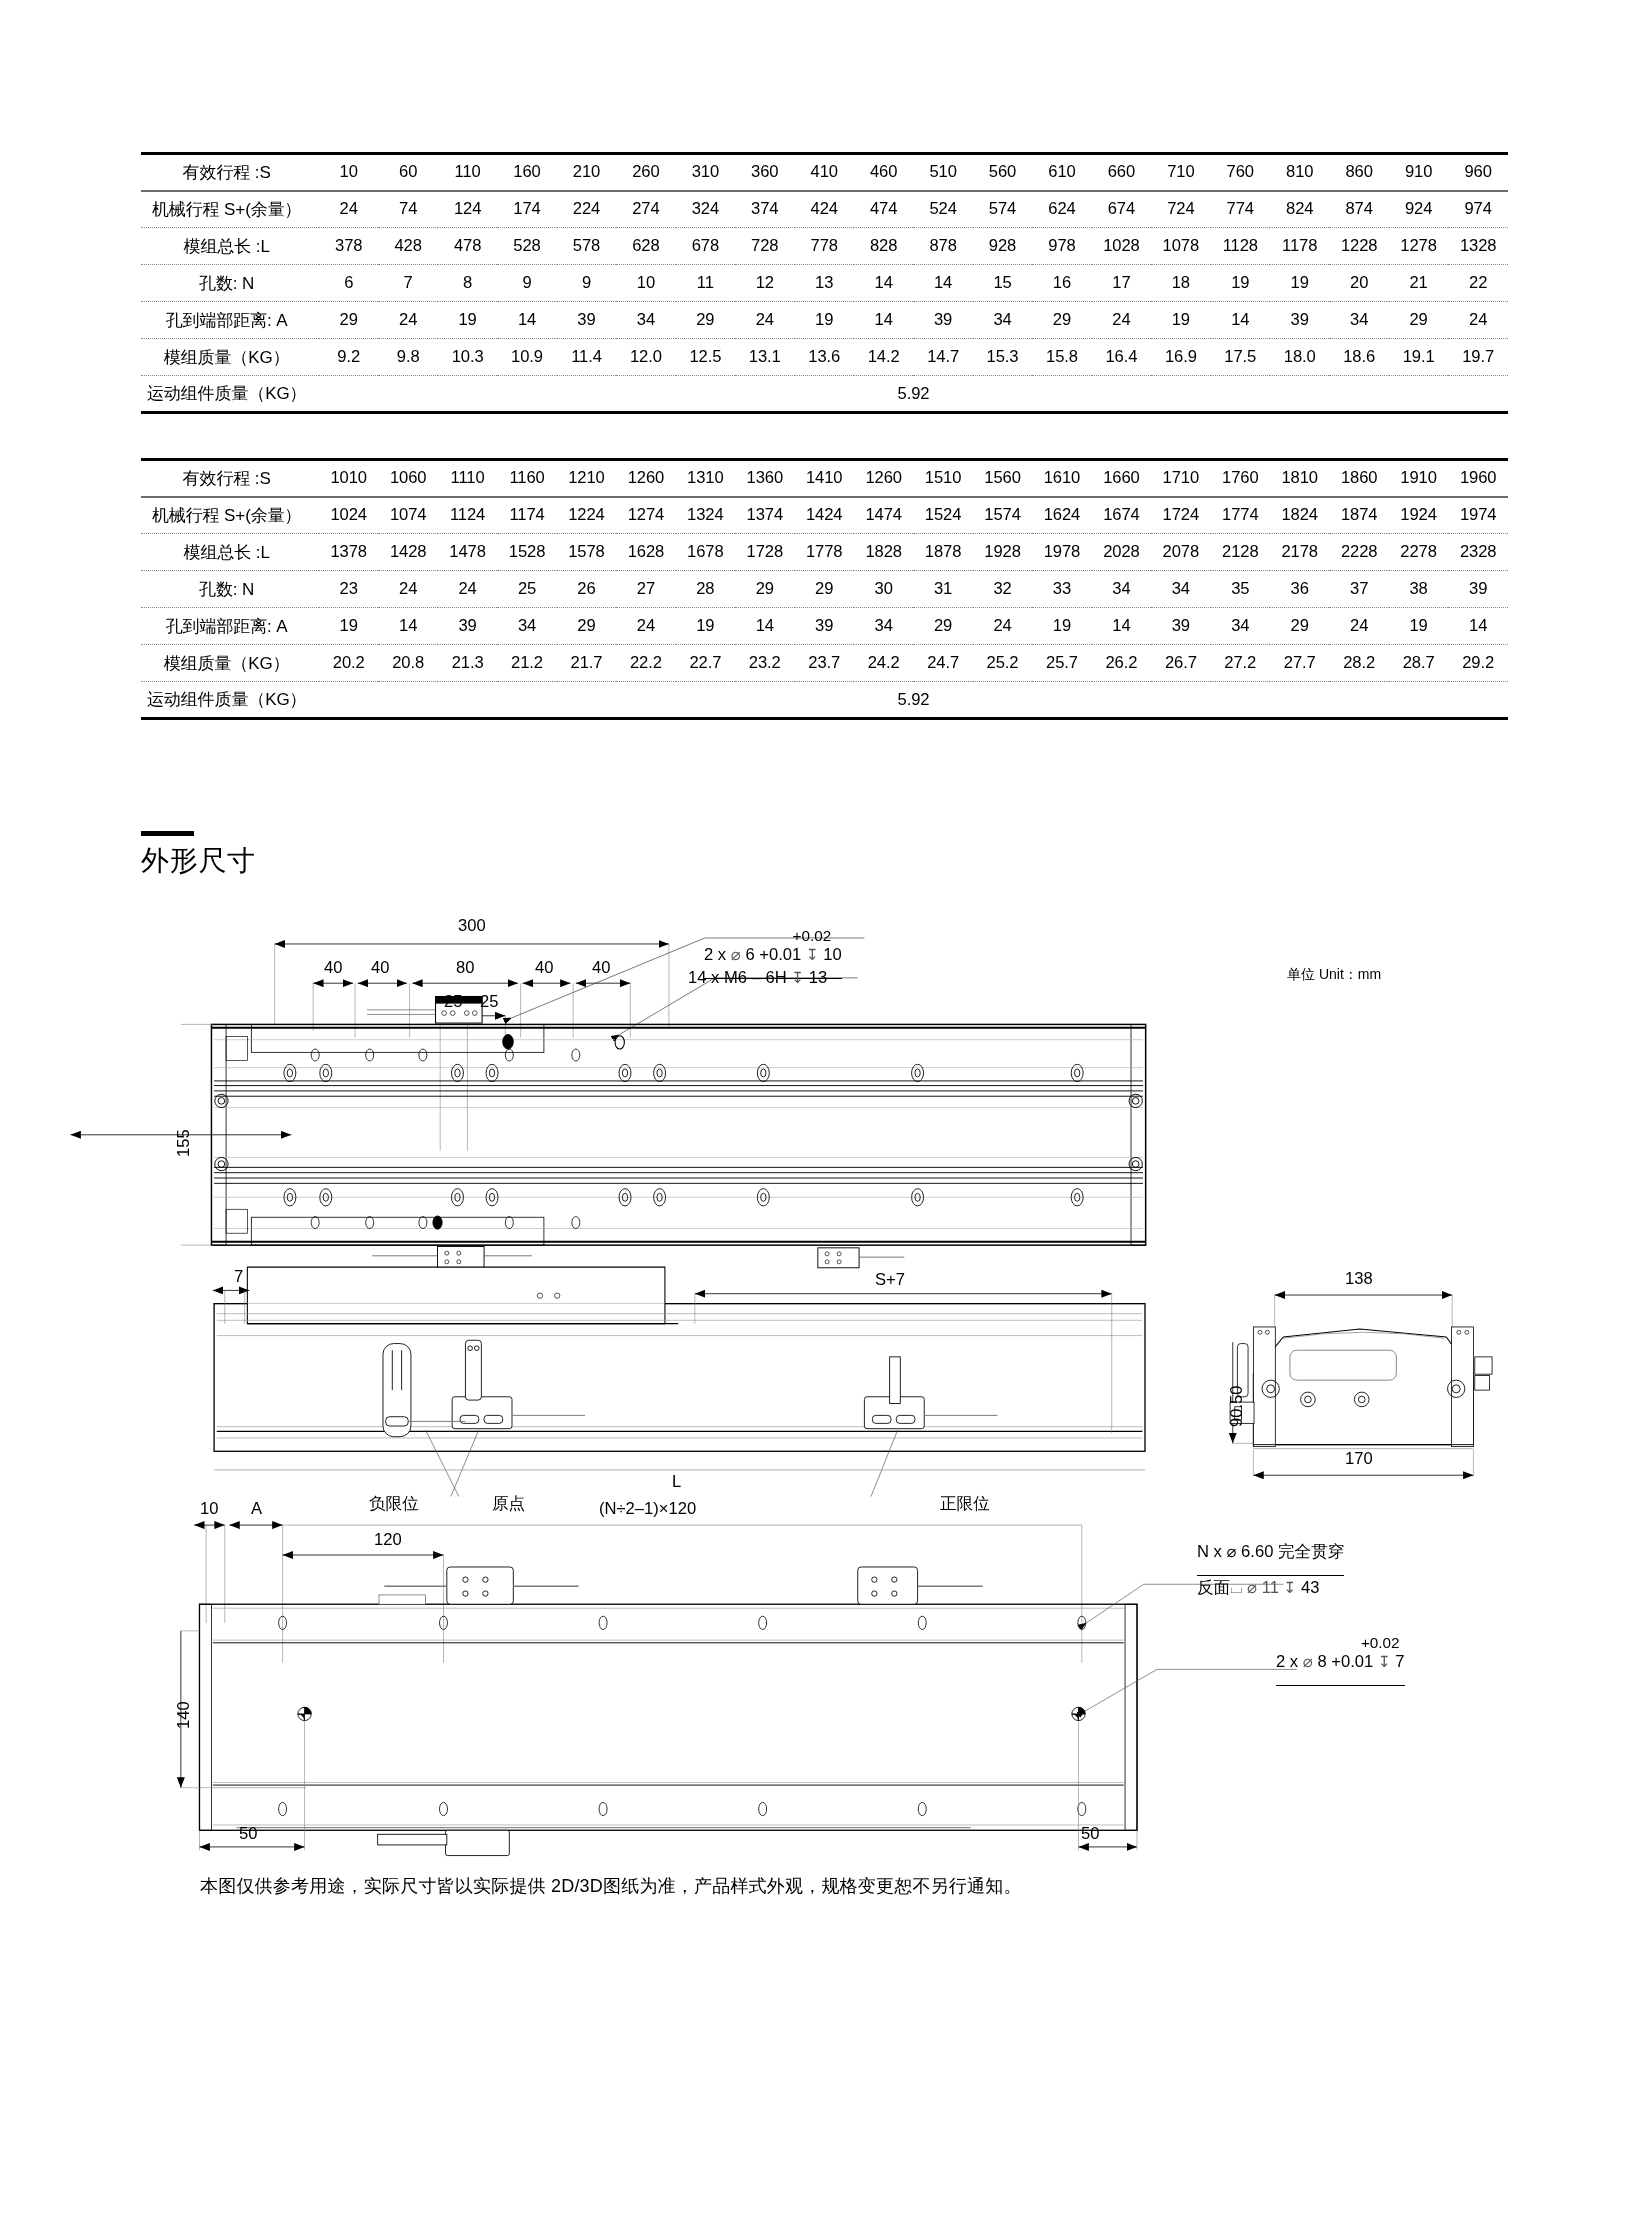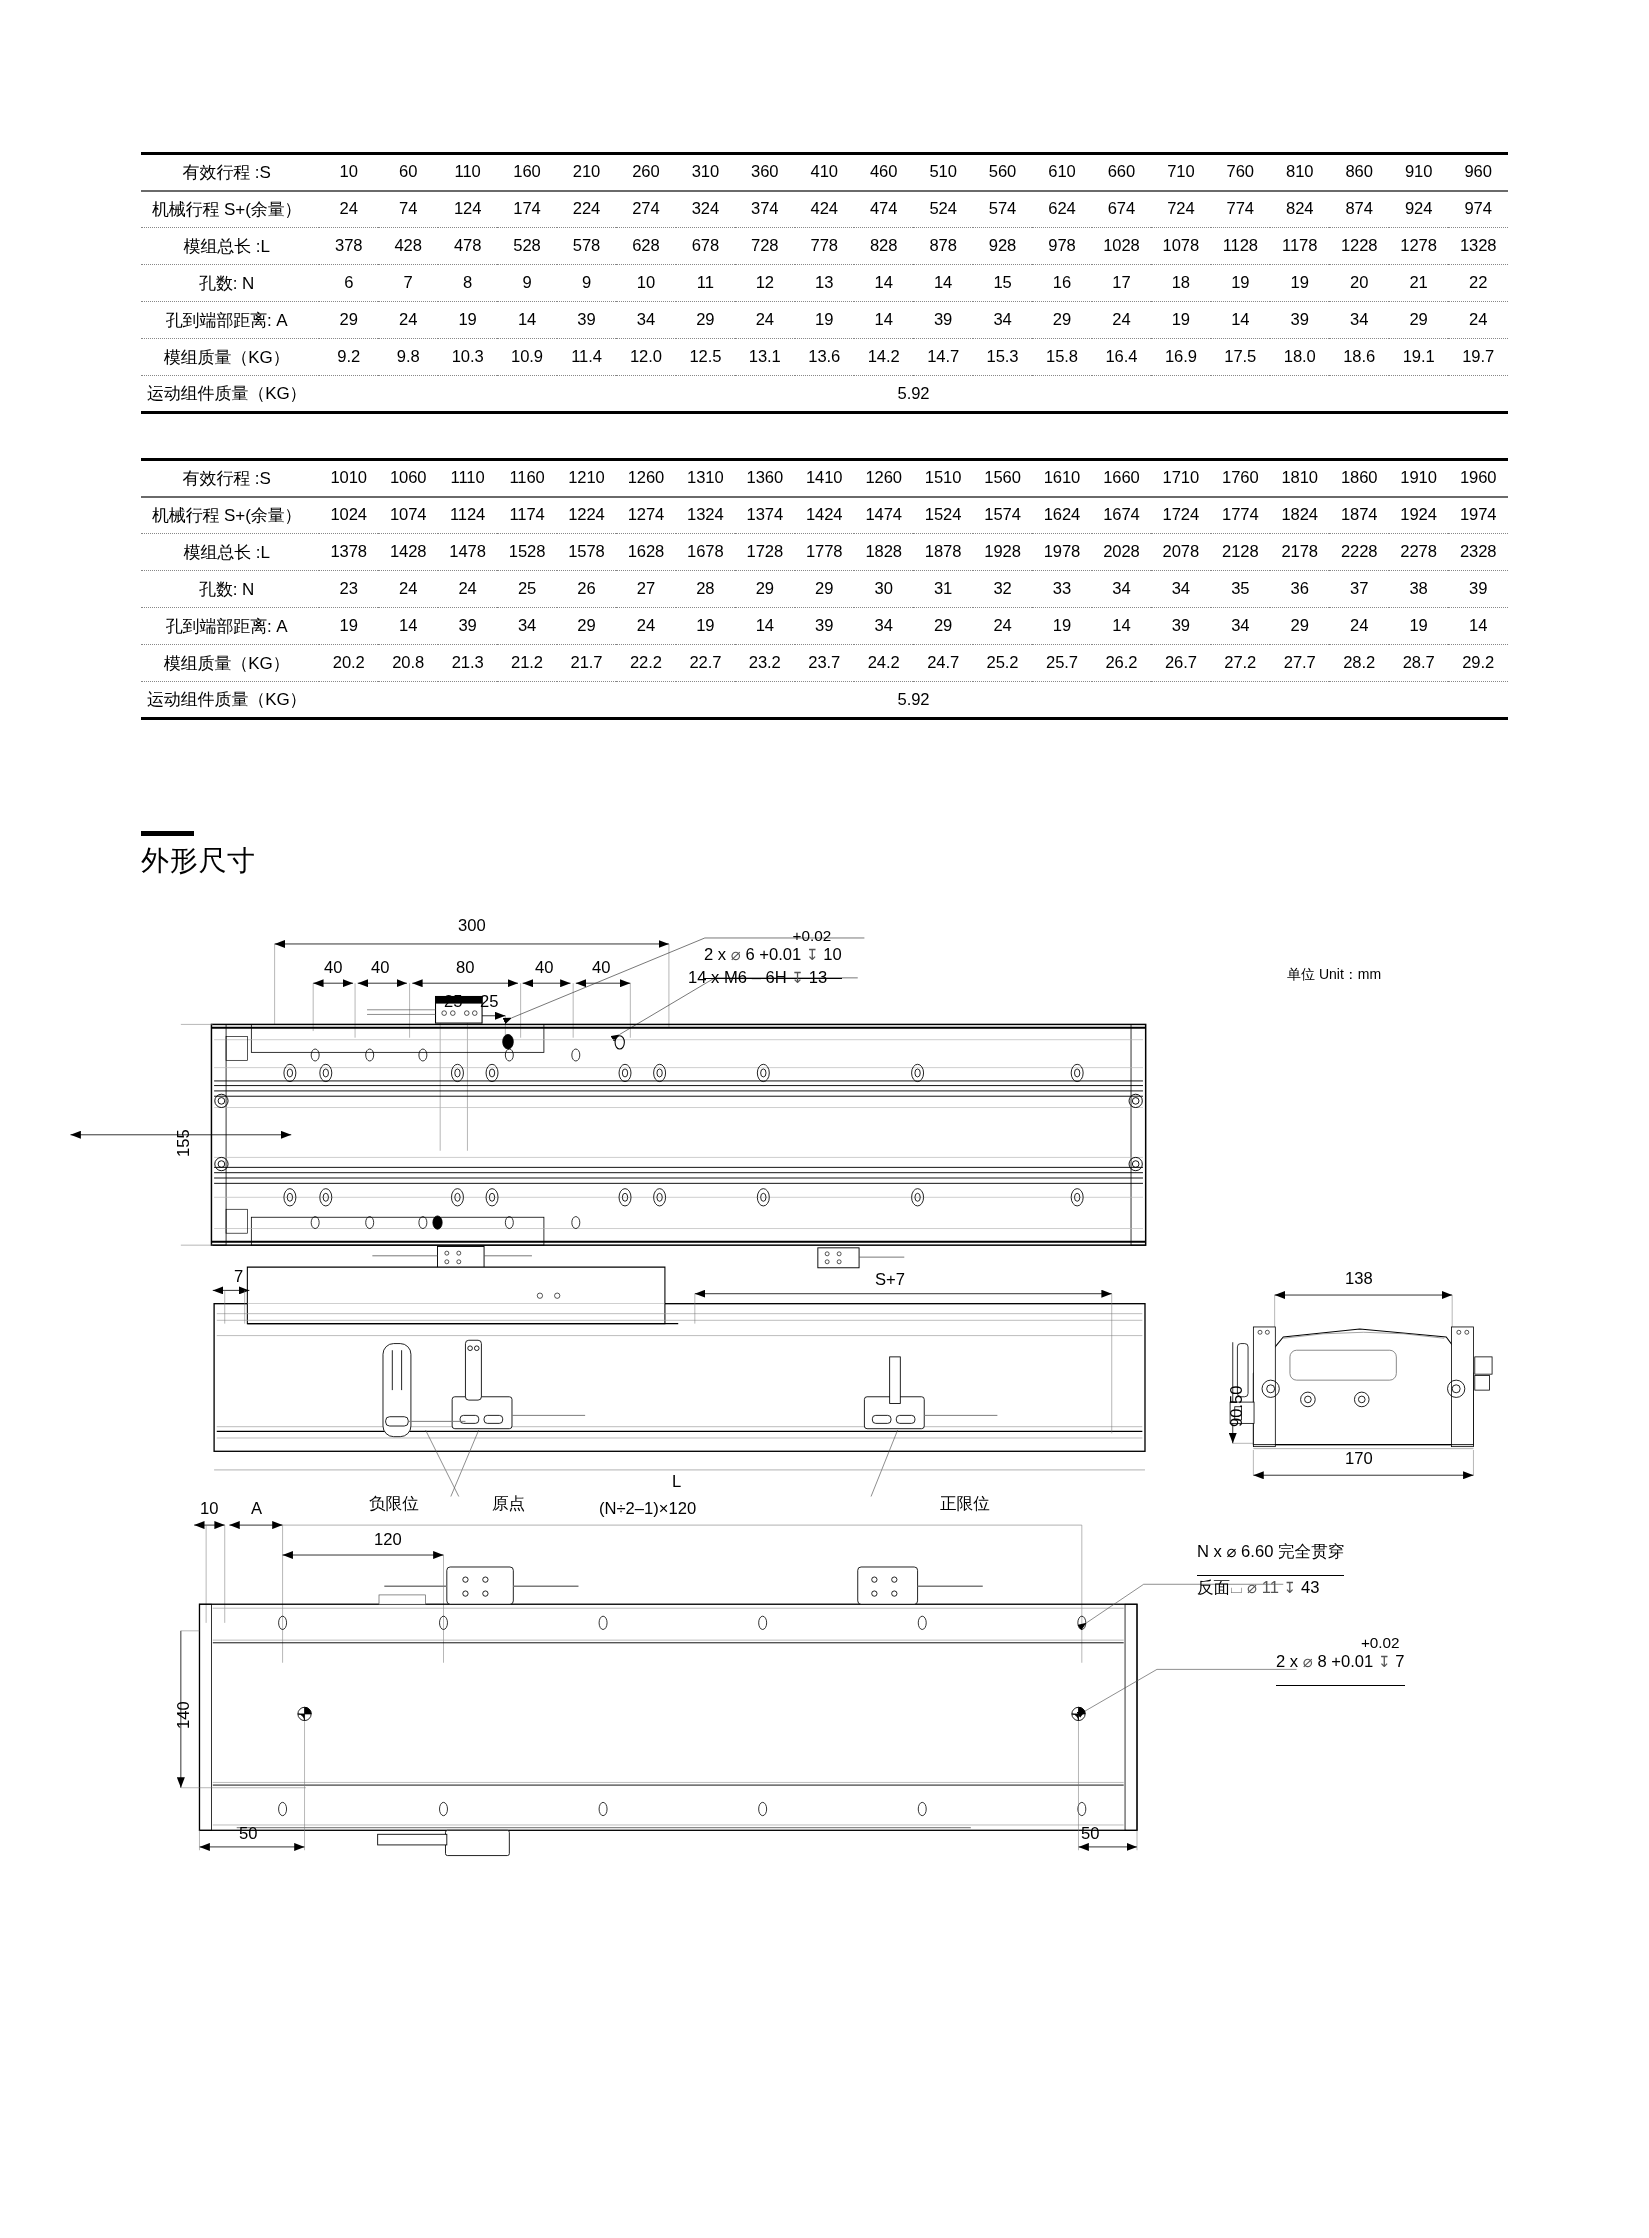--- a/index.html
+++ b/index.html
@@ -876,15 +876,16 @@
     <div class="over" style="margin-top:-2.7px;">
       <span>2 x</span>
       <span style="color:#555;">⌀</span>
       <span>8</span>
       <span>+0.01</span>
       <span class="depth">↧</span>
       <span>7</span>
     </div>
   </div>
 
+  <div class="footer-note">本图仅供参考用途，实际尺寸皆以实际提供 2D/3D图纸为准，产品样式外观，规格变更恕不另行通知。</div>
 
 </div>
 
 
 </body></html>

